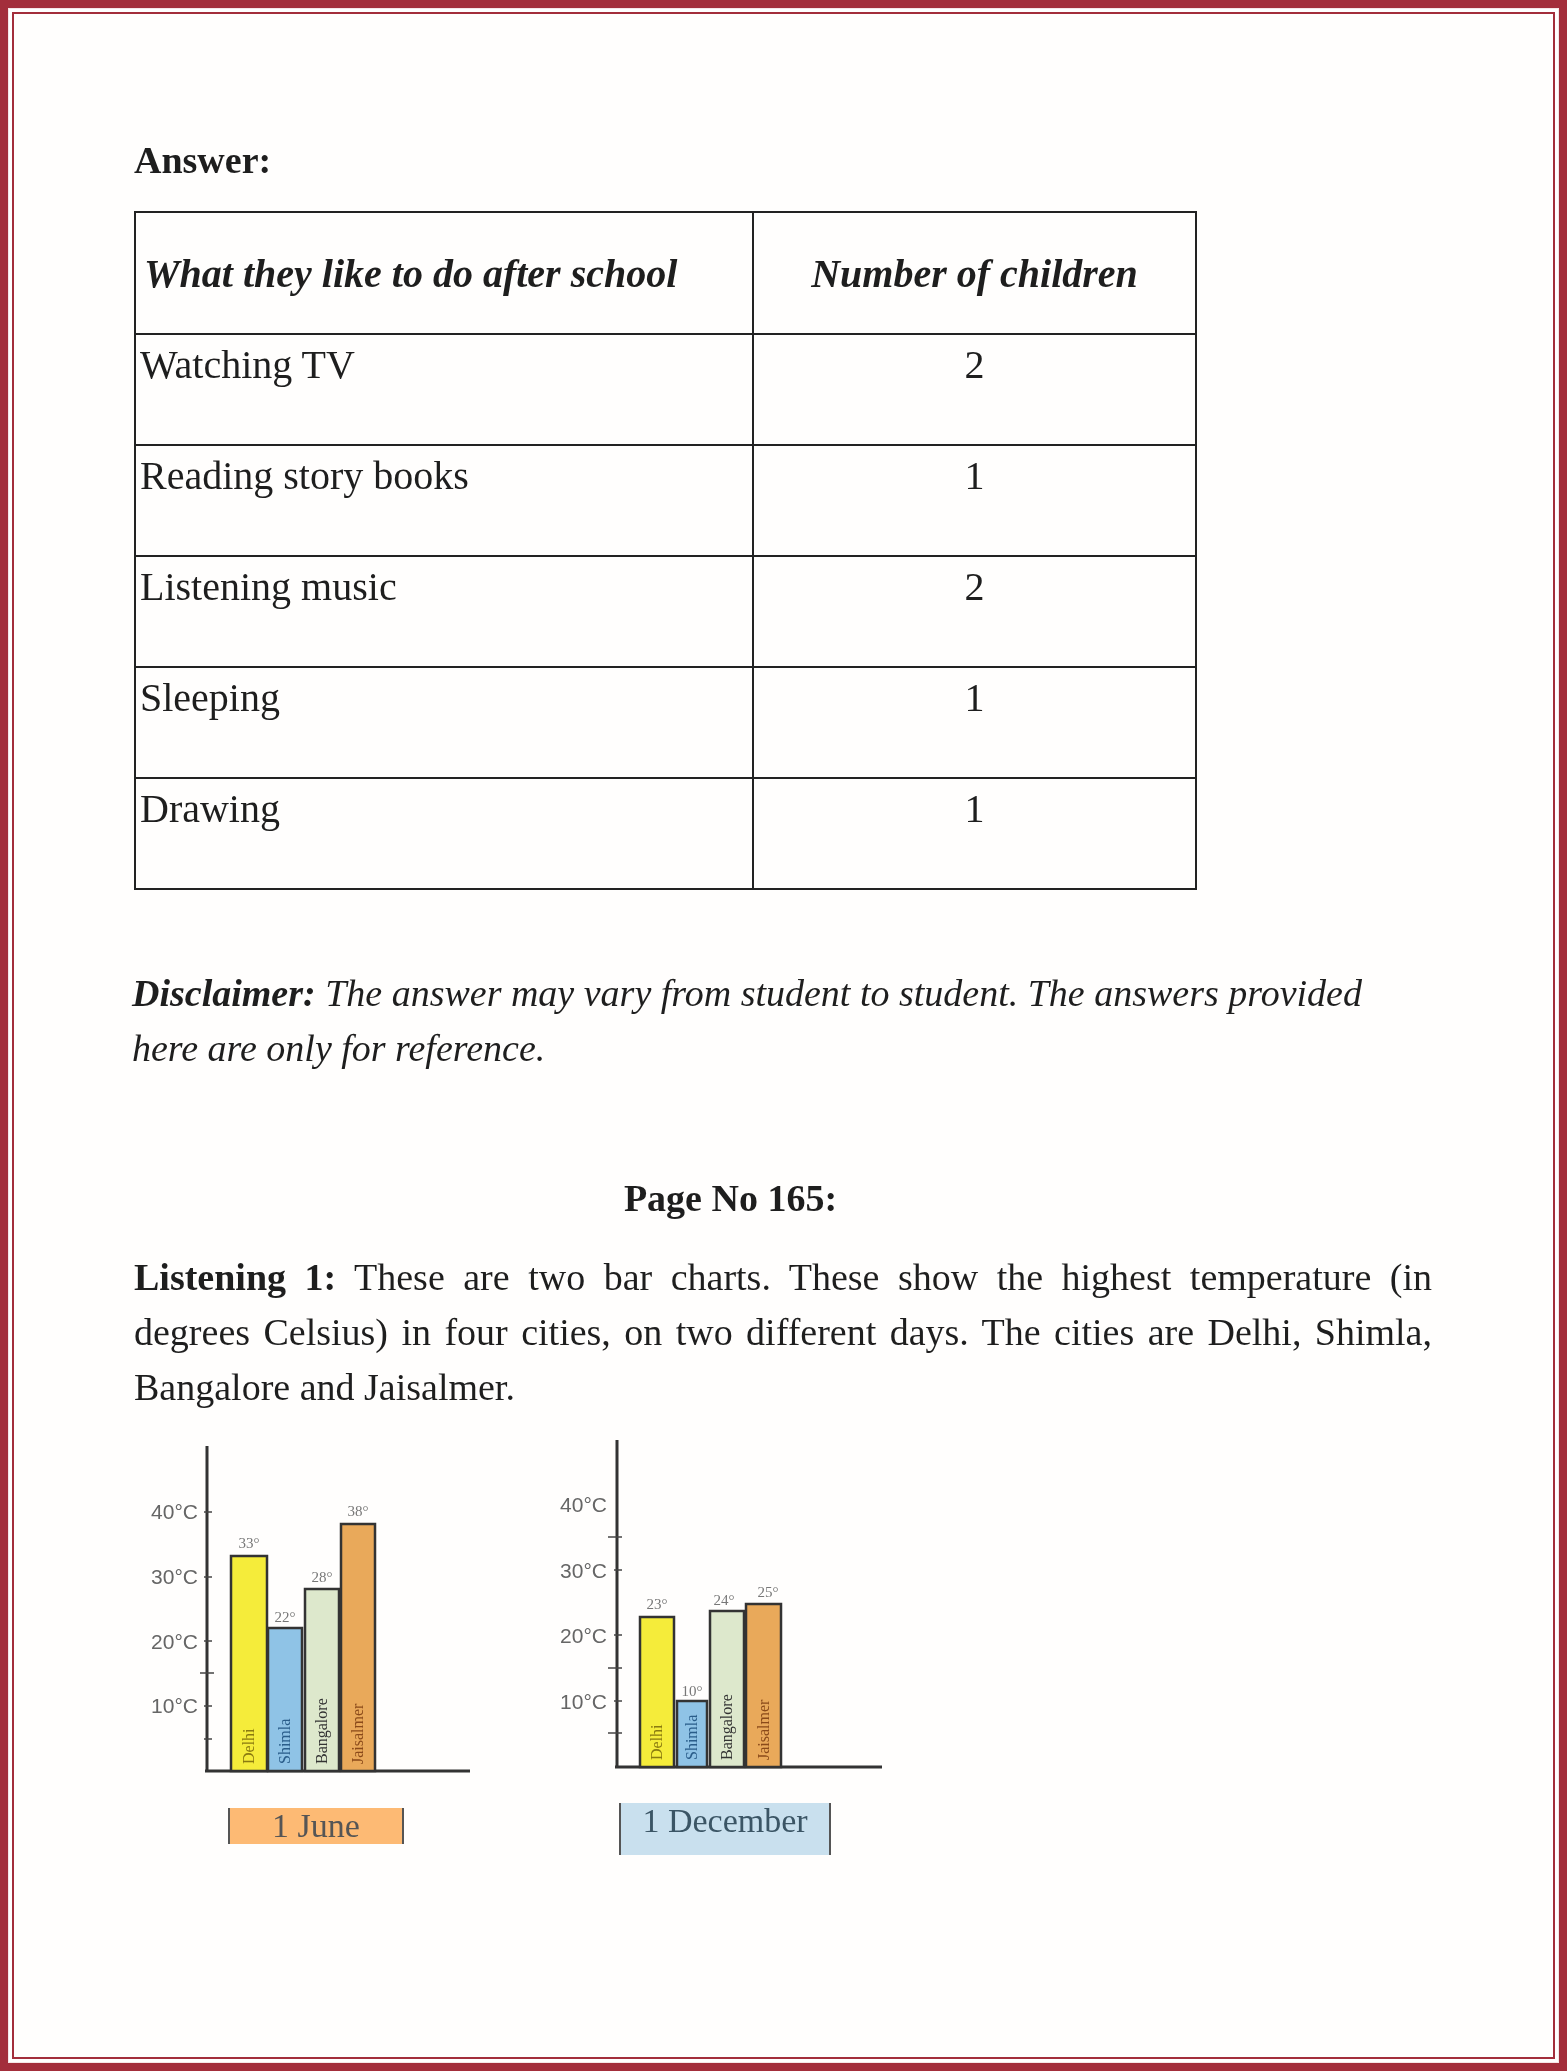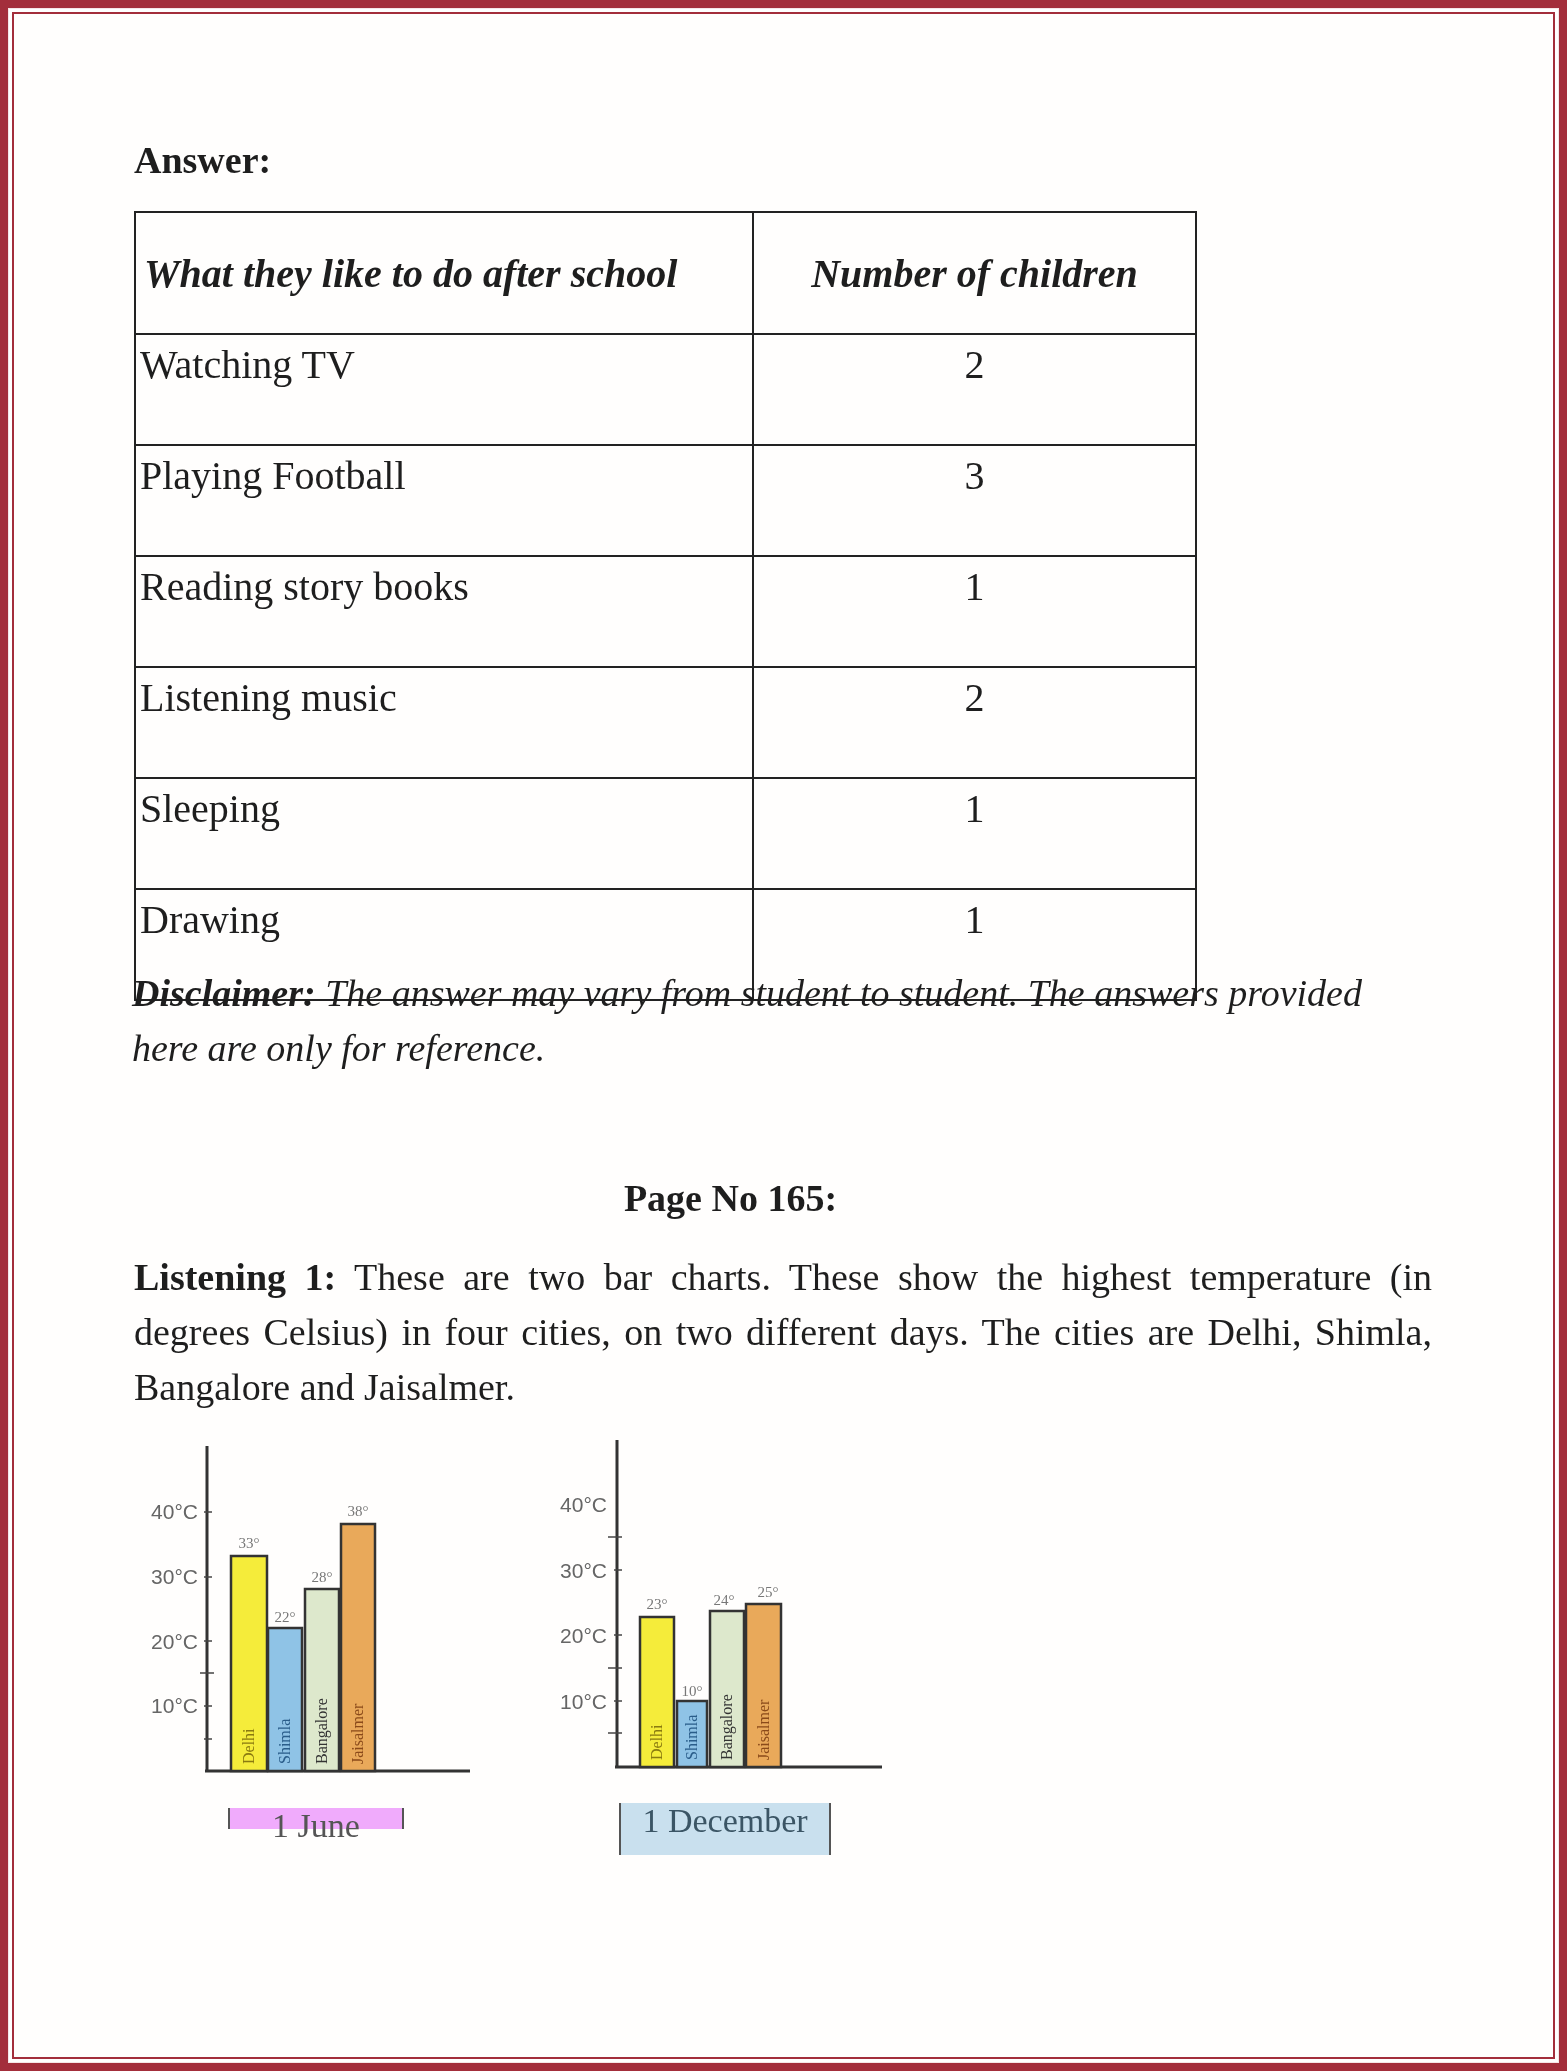--- a/index.html
+++ b/index.html
@@ -83,24 +83,20 @@
       <th class="c1">What they like to do after school</th>
       <th class="c2">Number of children</th>
     </tr>
   </thead>
   <tbody>
     <tr>
       <td class="c1">Watching TV</td>
       <td class="c2">2</td>
     </tr>
     <tr>
-      <td class="c1">Playing Football</td>
-      <td class="c2">3</td>
-    </tr>
-    <tr>
       <td class="c1">Reading story books</td>
       <td class="c2">1</td>
     </tr>
     <tr>
       <td class="c1">Listening music</td>
       <td class="c2">2</td>
     </tr>
     <tr>
       <td class="c1">Sleeping</td>
       <td class="c2">1</td>
@@ -195,14 +191,14 @@
       <text class="bar-name" fill="#333" transform="translate(732,1760) rotate(-90)">Bangalore</text>
     </g>
     <g>
       <rect x="746" y="1604" width="35" height="163" fill="#e9a95a" stroke="#333" stroke-width="2.5"></rect>
       <text class="val-label" x="768" y="1597" text-anchor="middle">25°</text>
       <text class="bar-name" fill="#8a4a1a" transform="translate(769,1760) rotate(-90)">Jaisalmer</text>
     </g>
   </svg>
 </div>
 
-<div class="date-badge" style="left:228px; top:1808px; width:172px; height:21px; line-height:36px; background:#f0abfc; color:#555;">1 June</div>
+<div class="date-badge" style="left:228px; top:1808px; width:172px; height:36px; line-height:36px; background:#fdba74; color:#555;">1 June</div>
 <div class="date-badge" style="left:619px; top:1803px; width:208px; height:52px; line-height:36px; background:#c9e0ee; color:#3b5565;">1 December</div>
 
 </body></html>

